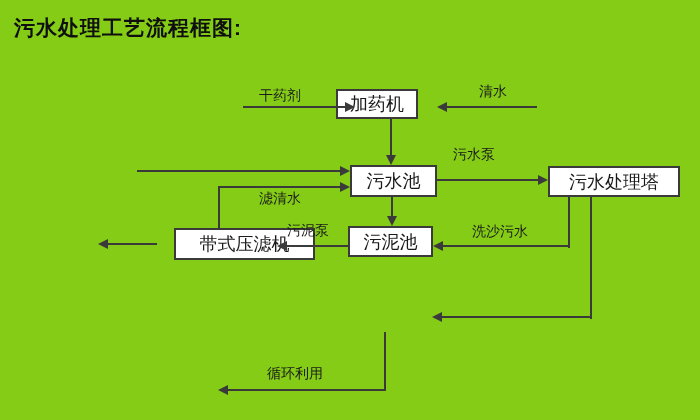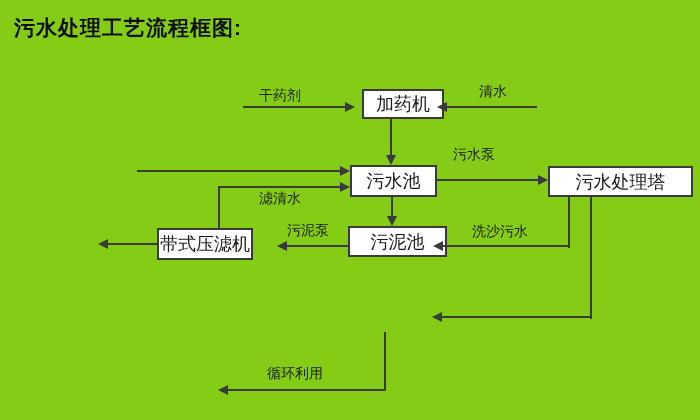--- a/index.html
+++ b/index.html
@@ -19,25 +19,25 @@
   .hline{position:absolute;height:2px;background:#3a3a3a;}
   .vline{position:absolute;width:2px;background:#3a3a3a;}
   .arr{position:absolute;width:0;height:0;}
   .arr.right{border-top:5px solid transparent;border-bottom:5px solid transparent;border-left:10px solid #3a3a3a;}
   .arr.left{border-top:5px solid transparent;border-bottom:5px solid transparent;border-right:10px solid #3a3a3a;}
   .arr.down{border-left:5px solid transparent;border-right:5px solid transparent;border-top:10px solid #3a3a3a;}
   .elabel{
     position:absolute;font-size:14px;color:#1a1a1a;white-space:nowrap;line-height:1;
   }
   
-  .n-dosing{left:362px;top:89px;width:82px;height:30px;}
+  .n-dosing{left:336px;top:89px;width:82px;height:30px;}
   .n-sewage{left:350px;top:165px;width:87px;height:32px;}
-  .n-tower{left:548px;top:166px;width:145px;height:31px;}
-  .n-sludge{left:348px;top:226px;width:99px;height:31px;text-align:center;}
-  .n-press{left:157px;top:228px;width:96px;height:32px;}
+  .n-tower{left:548px;top:166px;width:132px;height:31px;}
+  .n-sludge{left:348px;top:226px;width:85px;height:31px;text-align:center;}
+  .n-press{left:174px;top:228px;width:141px;height:32px;}
   .n-clean{left:340px;top:300px;width:92px;height:32px;}
 </style>
 </head>
 <body>
 
 <div class="page">
 
   <h1 class="title">污水处理工艺流程框图:</h1>
 
   <div class="node n-dosing">加药机</div>

